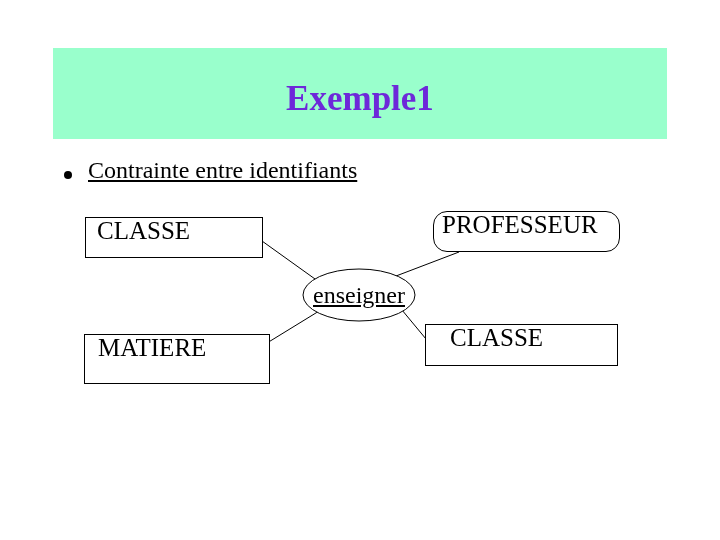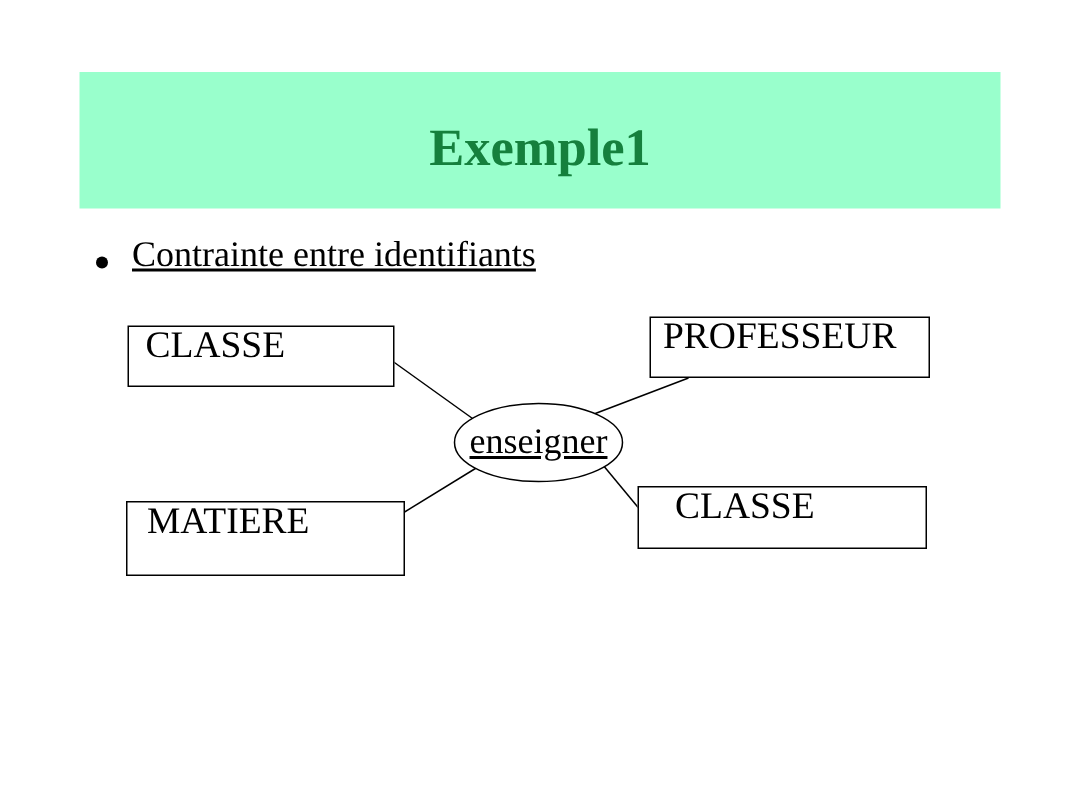--- a/index.html
+++ b/index.html
@@ -21,21 +21,21 @@
     width: 614px; height: 91px;
     background: #99FFCC;
     display: flex;
     align-items: center;
     justify-content: center;
     padding-top: 10px;
   }
   .title-text {
     font-size: 35px;
     font-weight: bold;
-    color: #15803d;
+    color: #6d28d9;
     letter-spacing: 0px;
   }
   .bullet-row {
     position: absolute;
     left: 64px; top: 156px;
     display: flex;
     align-items: center;
     text-decoration: underline;
   }
   .bullet-dot {
@@ -61,21 +61,21 @@
     z-index: 2;
     background: #FFFFFF;
     border: 1px solid #000000;
     display: flex;
     align-items: flex-start;
     font-size: 25px;
     line-height: 1;
     white-space: nowrap;
   }
   .entity-classe     { left: 85px;  top: 217px; width: 178px; height: 41px; padding-left: 11px; }
-  .entity-professeur { left: 433px; top: 211px; width: 187px; height: 41px; padding-left: 8px;  }
+  .entity-professeur { left: 433px; top: 211px; width: 187px; height: 41px; padding-left: 8px; border-radius: 14px;  }
   .entity-matiere    { left: 84px;  top: 318px; width: 186px; height: 50px; padding-left: 13px; margin-top: 16px; }
   .entity-salle      { left: 425px; top: 324px; width: 193px; height: 42px; padding-left: 24px; }
   .relation-label {
     position: absolute;
     left: 303px; top: 271px;
     width: 112px; height: 48px;
     z-index: 2;
     display: flex;
     align-items: center;
     justify-content: center;

